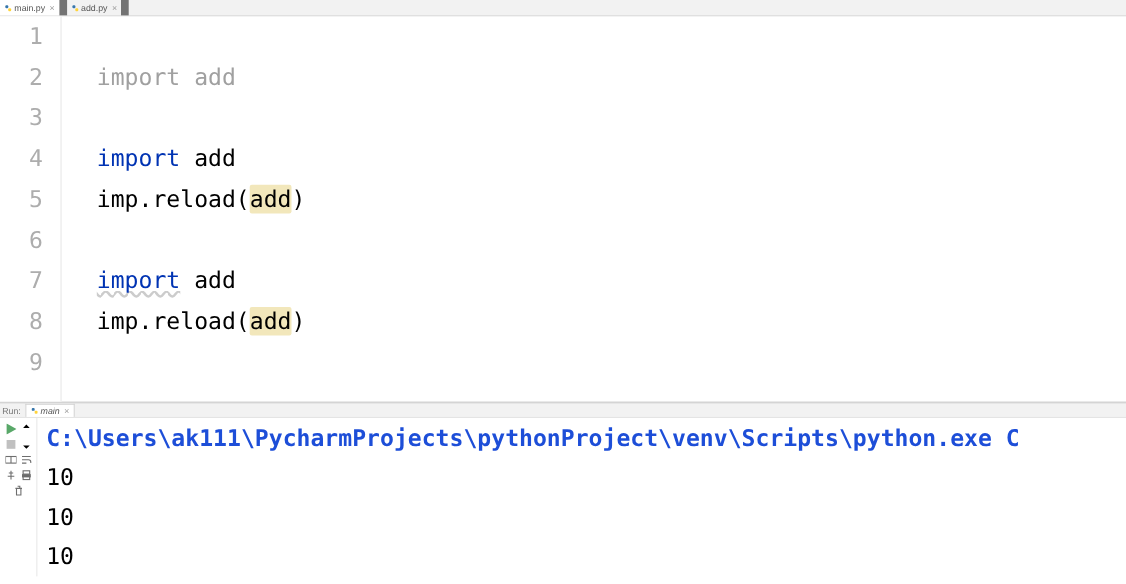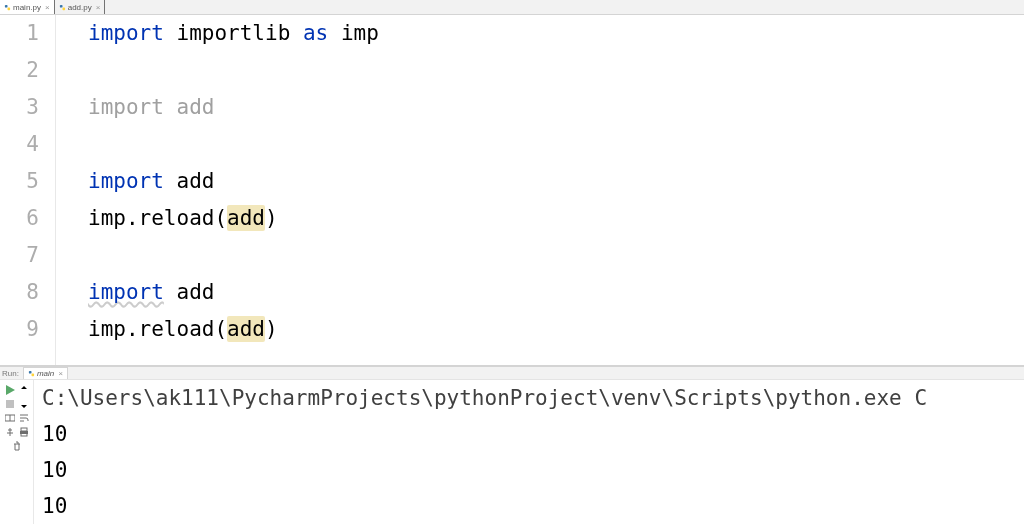--- a/index.html
+++ b/index.html
@@ -1,20 +1,20 @@
 <!DOCTYPE html>
 <html><head>
 <meta charset="utf-8">
 <style>
   * { margin: 0; padding: 0; box-sizing: border-box; }
   html, body { width: 1024px; height: 531px; overflow: hidden; font-family: "Segoe UI", Arial, sans-serif; background: #fff; }
   
   
   .tab-bar { height: 15px; background: #f2f2f2; border-bottom: 1px solid #d4d4d4; display: flex; align-items: center; font-size: 8px; color: #555; }
-  .tab { display: flex; align-items: center; padding: 0 4px; border-right: 1px solid #737373; height: 100%; gap: 2px; }
+  .tab { display: flex; align-items: center; padding: 0 4px; border-right: 7px solid #737373; height: 100%; gap: 2px; }
   .tab.active { background: #fff; }
   .py-icon { width: 7px; height: 7px; display: inline-block; }
   .tab-close { color: #999; font-size: 8px; margin-left: 2px; }
   
   
   .editor { display: flex; height: 350px; background: #fff; font-family: Consolas, Monaco, monospace; font-size: 21px; line-height: 37px; }
   .gutter { width: 56px; background: #fff; text-align: right; padding-right: 16px; color: #adadad; border-right: 1px solid #e8e8e8; user-select: none; }
   .gutter-line { height: 37px; position: relative; }
   .code { flex: 1; padding-left: 32px; }
   .code-line { height: 37px; white-space: pre; }
@@ -29,21 +29,21 @@
   .run-panel { height: 128px; border-top: 2px solid #d4d4d4; background: #fff; display: flex; flex-direction: column; }
   .run-tab-bar { height: 14px; background: #f2f2f2; display: flex; align-items: center; font-size: 8px; color: #555; border-bottom: 1px solid #e4e4e4; padding-left: 2px; gap: 4px; }
   .run-label { color: #787878; }
   .run-tab { display: flex; align-items: center; gap: 2px; background: #fff; padding: 0 4px; border: 1px solid #d4d4d4; border-bottom: none; height: 12px; font-style: italic; }
   .run-body { flex: 1; display: flex; }
   .run-toolbar { width: 34px; background: #fff; border-right: 1px solid #e8e8e8; display: flex; flex-direction: column; align-items: center; padding-top: 4px; gap: 4px; }
   .toolbar-wrap { display: flex; flex-wrap: wrap; width: 30px; gap: 2px; justify-content: center; }
   .tb-icon { width: 12px; height: 12px; display: flex; align-items: center; justify-content: center; font-size: 10px; color: #6e6e6e; }
   .tb-play svg polygon { fill: #59a869; }
   .console { flex: 1; padding-left: 8px; font-family: Consolas, Monaco, monospace; font-size: 21px; line-height: 36px; color: #000; overflow: hidden; white-space: pre; }
-  .path { color: #404040; }
+  .path { color: #1d4ed8; font-weight: bold; }
 </style>
 </head>
 <body>
 
 <div class="tab-bar">
   <div class="tab active">
     <span class="py-icon">
       <svg viewBox="0 0 16 16" width="7" height="7">
           <rect x="2" y="2" width="6" height="6" rx="2" fill="#3776ab"></rect>
           <rect x="8" y="8" width="6" height="6" rx="2" fill="#ffd43b"></rect>
@@ -70,21 +70,20 @@
       <div class="gutter-line">2</div>
       <div class="gutter-line">3</div>
       <div class="gutter-line">4</div>
       <div class="gutter-line">5</div>
       <div class="gutter-line">6</div>
       <div class="gutter-line">7</div>
       <div class="gutter-line">8</div>
       <div class="gutter-line">9</div>
     </div>
   <div class="code" id="code">
-      <div class="code-line"><span class="kw">import</span><span class="ident"> </span><span class="ident">importlib</span><span class="ident"> </span><span class="kw">as</span><span class="ident"> </span><span class="ident">imp</span></div>
       <div class="code-line"></div>
       <div class="code-line"><span class="kw-grey">import</span><span class="ident-grey"> </span><span class="ident-grey">add</span></div>
       <div class="code-line"></div>
       <div class="code-line"><span class="kw">import</span><span class="ident"> </span><span class="ident">add</span></div>
       <div class="code-line"><span class="ident">imp.reload(</span><span class="hl">add</span><span class="ident">)</span></div>
       <div class="code-line"></div>
       <div class="code-line"><span class="kw-under">import</span><span class="ident"> </span><span class="ident">add</span></div>
       <div class="code-line"><span class="ident">imp.reload(</span><span class="hl">add</span><span class="ident">)</span></div>
     </div>
 </div>

